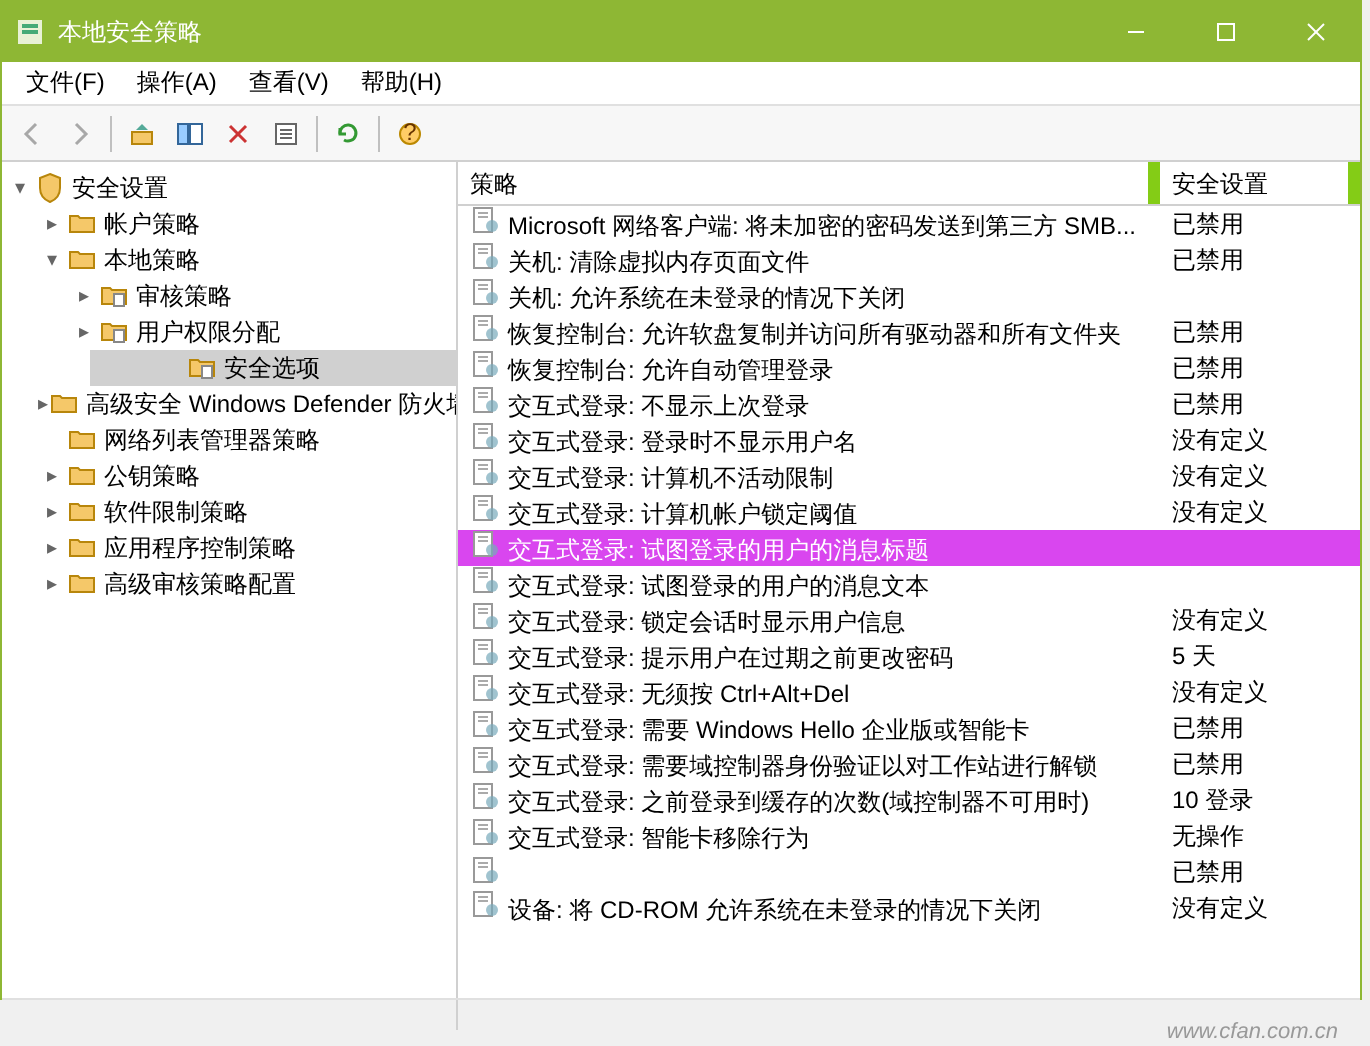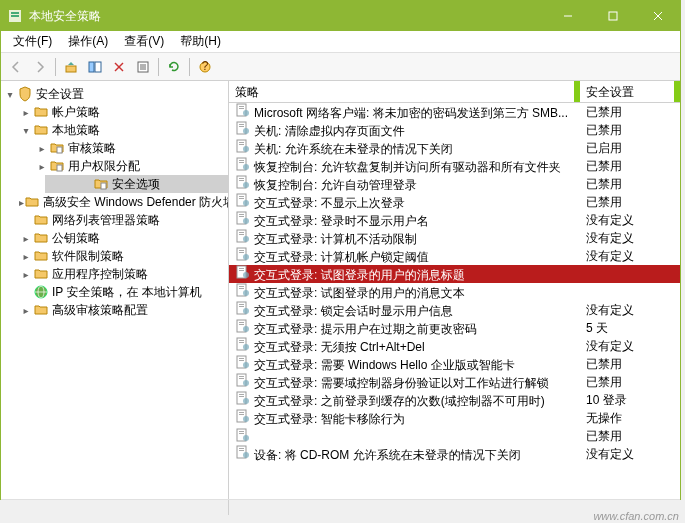--- a/index.html
+++ b/index.html
@@ -25,27 +25,27 @@
 .tree-icon { width: 16px; height: 16px; margin-right: 3px; display: inline-flex; align-items: center; justify-content: center; }
 .tree-label { font-size: 12px; }
 .indent-0 { padding-left: 2px; }
 .indent-1 { padding-left: 18px; }
 .indent-2 { padding-left: 34px; }
 .list-header { display: flex; height: 22px; border-bottom: 1px solid #d0d0d0; background: #fff; position: sticky; top: 0; }
 .list-col { padding: 3px 6px; border-right: 6px solid #84cc16; font-size: 12px; }
 .col-policy { flex: 1; min-width: 320px; }
 .col-setting { width: 100px; }
 .list-row { display: flex; height: 18px; align-items: center; cursor: pointer; }
-.list-row.selected { background: #b91c1c; color: #fff; }
+.list-row.selected { background: #d946ef; color: #fff; }
 .list-row .list-col { border: none; padding: 1px 6px; overflow: hidden; text-overflow: ellipsis; white-space: nowrap; }
 .row-icon { width: 16px; height: 14px; margin-right: 3px; display: inline-flex; flex-shrink: 0; }
 .hscroll { height: 16px; background: #f0f0f0; border-top: 1px solid #e0e0e0; display: flex; }
 .hscroll-left { width: 228px; border-right: 1px solid #d0d0d0; }
 .hscroll-right { flex: 1; }
-.watermark { position: absolute; right: 6px; bottom: 1px; font-size: 11px; color: #999; font-style: italic; }
+.watermark { position: absolute; right: 16px; bottom: 1px; font-size: 11px; color: #999; font-style: italic; }
 </style>
 </head>
 <body>
 
 <div class="window">
   <div class="titlebar">
     <span class="titlebar-icon">
       <svg viewBox="0 0 16 16">
           <rect x="2" y="2" width="12" height="12" fill="#fff" opacity="0.8"></rect>
           <rect x="4" y="4" width="8" height="2" fill="#4a7"></rect>
@@ -232,31 +232,20 @@
         <div class="tree-node indent-1">
           <span class="tree-toggle">▸</span>
           <span class="tree-icon">
             <svg width="16" height="16" viewBox="0 0 16 16">
               <path d="M2 4 L6 4 L7 5 L14 5 L14 12 L2 12 Z" fill="#f5c869" stroke="#b8860b"></path>
             </svg>
           </span>
           <span class="tree-label">应用程序控制策略</span>
         </div>
         <div class="tree-node indent-1">
-          <span class="tree-toggle"></span>
-          <span class="tree-icon">
-            <svg width="16" height="16" viewBox="0 0 16 16">
-              <circle cx="8" cy="8" r="6" fill="#6ab04c" stroke="#2d6"></circle>
-              <ellipse cx="8" cy="8" rx="3" ry="6" fill="none" stroke="#fff" stroke-width="0.7"></ellipse>
-              <line x1="2" y1="8" x2="14" y2="8" stroke="#fff" stroke-width="0.7"></line>
-            </svg>
-          </span>
-          <span class="tree-label">IP 安全策略，在 本地计算机</span>
-        </div>
-        <div class="tree-node indent-1">
           <span class="tree-toggle">▸</span>
           <span class="tree-icon">
             <svg width="16" height="16" viewBox="0 0 16 16">
               <path d="M2 4 L6 4 L7 5 L14 5 L14 12 L2 12 Z" fill="#f5c869" stroke="#b8860b"></path>
             </svg>
           </span>
           <span class="tree-label">高级审核策略配置</span>
         </div>
       </div>
     <div class="list-pane">
@@ -289,21 +278,20 @@
           </div>
           <div class="list-row">
             <div class="list-col col-policy"><span class="row-icon">
                 <svg width="16" height="14" viewBox="0 0 16 14">
                   <rect x="2" y="1" width="9" height="12" fill="#fff" stroke="#999"></rect>
                   <rect x="4" y="3" width="5" height="1" fill="#aaa"></rect>
                   <rect x="4" y="5" width="5" height="1" fill="#aaa"></rect>
                   <circle cx="11" cy="10" r="3" fill="#7ab" opacity="0.7"></circle>
                 </svg>
               </span><span>关机: 允许系统在未登录的情况下关闭</span></div>
-            <div class="list-col col-setting">已启用</div>
           </div>
           <div class="list-row">
             <div class="list-col col-policy"><span class="row-icon">
                 <svg width="16" height="14" viewBox="0 0 16 14">
                   <rect x="2" y="1" width="9" height="12" fill="#fff" stroke="#999"></rect>
                   <rect x="4" y="3" width="5" height="1" fill="#aaa"></rect>
                   <rect x="4" y="5" width="5" height="1" fill="#aaa"></rect>
                   <circle cx="11" cy="10" r="3" fill="#7ab" opacity="0.7"></circle>
                 </svg>
               </span><span>恢复控制台: 允许软盘复制并访问所有驱动器和所有文件夹</span></div>

